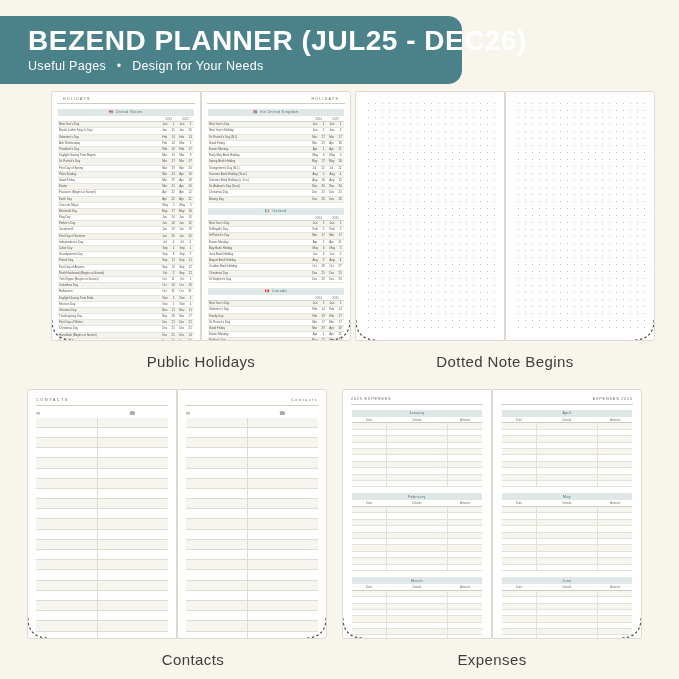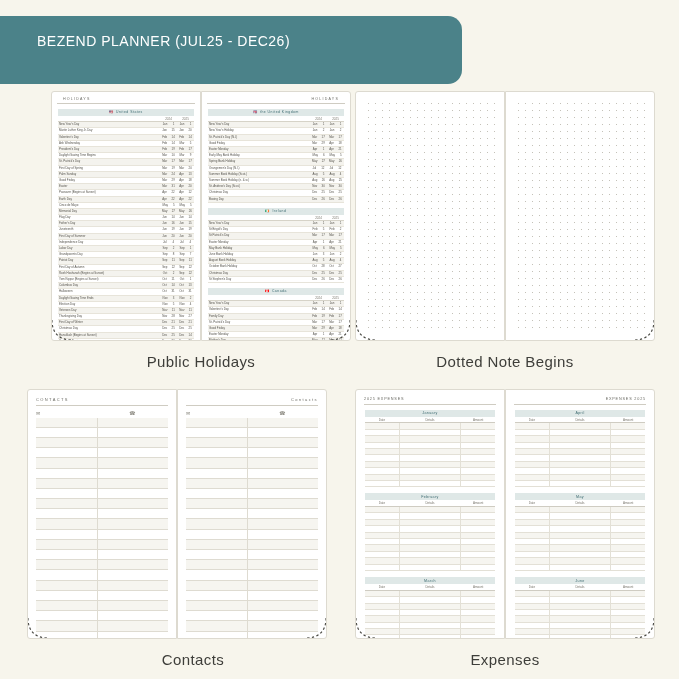--- a/index.html
+++ b/index.html
@@ -23,26 +23,25 @@
     width: 462px;
     height: 68px;
     background: #4b8289;
     border-top-right-radius: 14px;
     border-bottom-right-radius: 14px;
     box-sizing: border-box;
     padding: 12px 0 0 28px;
     color: #ffffff;
   }
   .banner-title {
-    font-size: 14px;
-    font-weight: normal;
+    font-size: 28px;
+    font-weight: bold;
     letter-spacing: 0.5px;
     line-height: 26px;
     white-space: nowrap;
-    margin-left: 9px;
   }
   .banner-sub {
     margin-top: 5px;
     font-size: 12.5px;
     letter-spacing: 0.3px;
     white-space: nowrap;
   }
   .banner-sub .dot {
     display: inline-block;
     margin: 0 7px;
@@ -223,20 +222,25 @@
     border-bottom: 0.45px solid #e3e0d6;
   }
   .ex-rows .ex-row:nth-child(odd) { background: #f6f5f0; }
   .ex-row .ex-c1, .ex-row .ex-c2 { border-right: 0.45px solid #e3e0d6; }
 </style>
 </head>
 <body>
 
 <div class="banner">
   <div class="banner-title">BEZEND PLANNER (JUL25 - DEC26)</div>
+  <div class="banner-sub">
+    <span>Useful Pages</span>
+    <span class="dot">•</span>
+    <span>Design for Your Needs</span>
+  </div>
 </div>
 
 <div class="grid">
 
   <div class="section" style="left:27px; top:5px; width:300px;padding-left:24px;">
     <div class="spread" style="width:300px; height:250px;">
 
       <div class="page left" style="width:150px; height:250px;">
         <div class="hol-head">HOLIDAYS</div>
         <div class="country-bar">
@@ -1258,21 +1262,21 @@
         <div class="fold" style="right:-1px; bottom:-1px;">
           <svg width="22" height="22" viewBox="0 0 22 22">
               <path d="M21 1 C21 14 14 21 1 21" fill="none" stroke="#4a4a44" stroke-width="1.1" stroke-dasharray="2.4 2.4"></path>
             </svg>
         </div>
       </div>
     </div>
     <div class="caption" style="margin-top:12px;">Contacts</div>
   </div>
 
-  <div class="section" style="left:355px; top:303px; width:300px;">
+  <div class="section" style="left:342px; top:303px; width:300px;">
     <div class="spread" style="width:300px; height:250px;">
       <div class="page left" style="width:150px; height:250px;">
         <div class="ex-head">2025 EXPENSES</div>
         <div class="ex-rule"></div>
         <div id="ex-left">
             <div class="month-block">
               <div class="month-title">January</div>
               <div class="ex-colhead">
                 <div class="ex-c1">Date</div>
                 <div class="ex-c2">Details</div>

